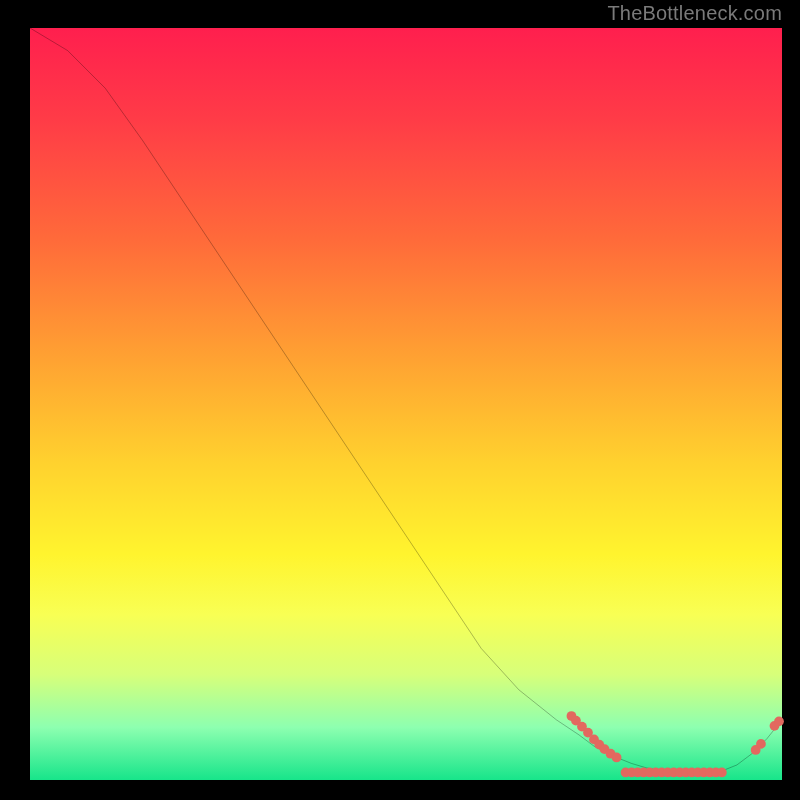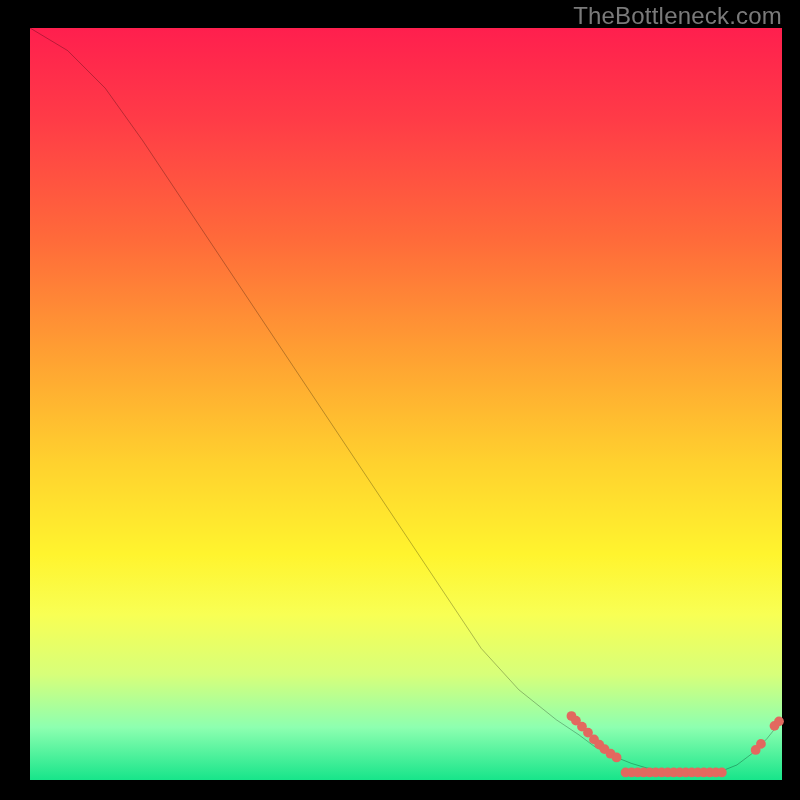--- a/index.html
+++ b/index.html
@@ -15,21 +15,21 @@
     position: relative;
     width: 800px;
     height: 800px;
     background: #000;
   }
   .watermark {
     position: absolute;
     top: 2px;
     right: 18px;
     color: #7a7a7a;
-    font-size: 24px;
+    font-size: 20px;
     font-weight: 400;
     letter-spacing: 0.2px;
   }
   .plot {
     position: absolute;
     left: 30px;
     top: 28px;
     width: 752px;
     height: 752px;
   }

